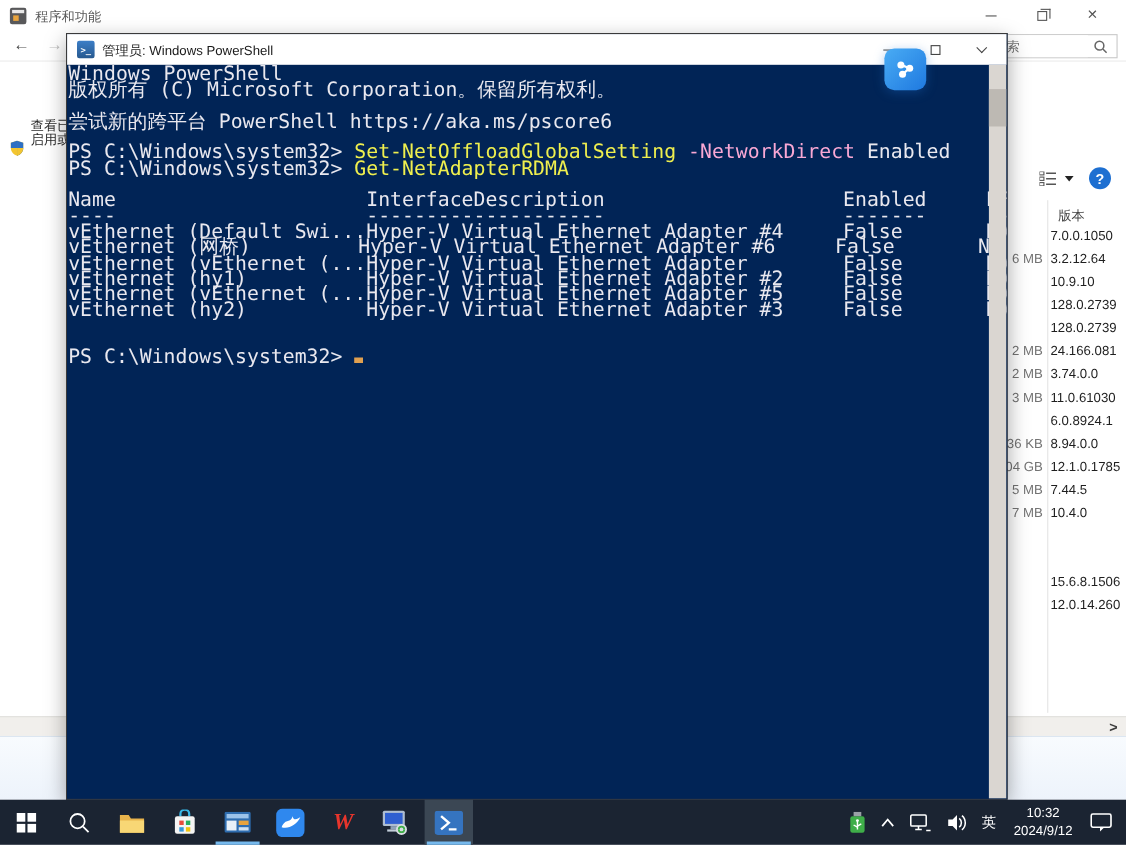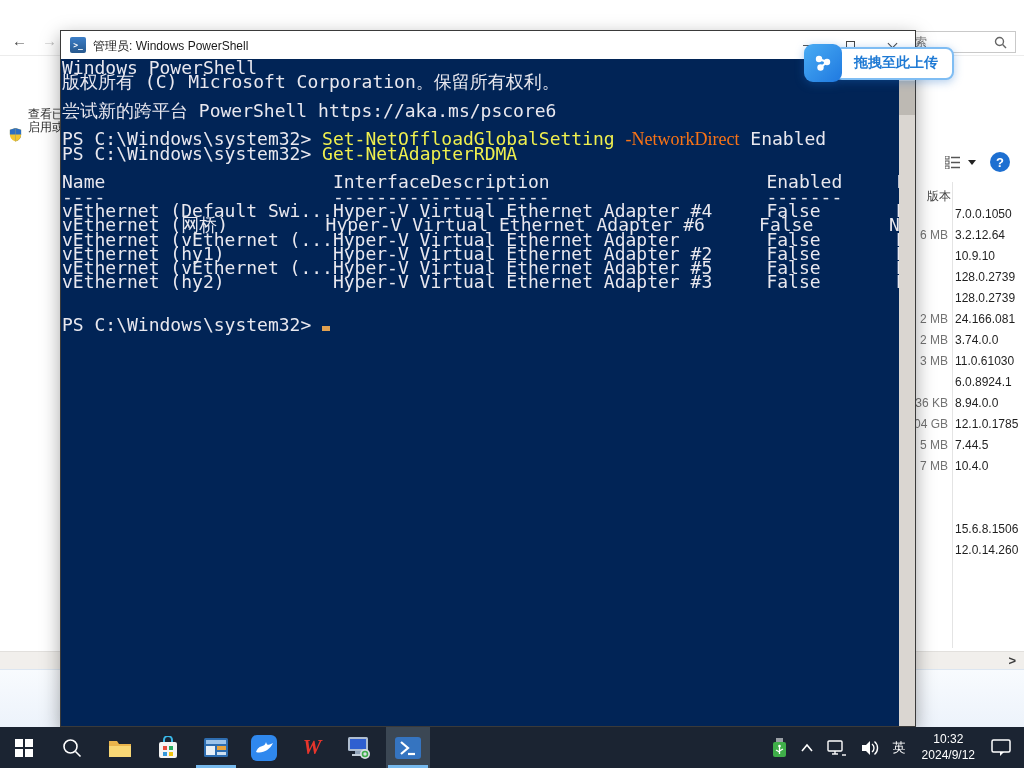--- a/index.html
+++ b/index.html
@@ -28,21 +28,21 @@
   .pf-search .mag { position:absolute; right:8px; top:4px; }
 
   .pf-navlink { position:absolute; left:28px; font-size:12px; color:#2b2b2b; white-space:nowrap; }
   .shield { position:absolute; left:8px; top:127px; width:15px; height:15px; }
 
   .pf-viewbar { position:absolute; right:0; top:148px; width:110px; height:28px; background:#fff; display:flex; align-items:center; justify-content:flex-end; gap:8px; padding-right:14px; }
   .viewlist-icon { width:15px; height:13px; display:inline-block; }
   .caret-down { width:0; height:0; border-left:4px solid transparent; border-right:4px solid transparent; border-top:5px solid #222; }
   .help-btn { width:20px; height:20px; border-radius:50%; background:#1d6fd1; color:#fff; font-size:13px; font-weight:bold; display:flex; align-items:center; justify-content:center; margin-left:6px; }
 
-  .pf-colheader { position:absolute; left:927px; top:188px; font-size:12px; color:#444; }
+  .pf-colheader { position:absolute; left:962px; top:188px; font-size:12px; color:#444; }
   .pf-colsep { position:absolute; left:952px; top:182px; width:1px; height:466px; background:#e4e4e4; }
   .pf-list { position:absolute; left:0; top:203px; width:1024px; }
   .pf-row { position:relative; height:21px; }
   .pf-size { position:absolute; right:76px; top:4px; font-size:12px; color:#737373; }
   .pf-ver  { position:absolute; left:955px; top:4px; font-size:12px; color:#1f1f1f; white-space:nowrap; }
 
   .pf-hscroll { position:absolute; left:0; top:651px; width:1024px; height:18px; background:#f1efec; border-top:1px solid #e2e0dd; }
   .pf-hscroll .arrow { position:absolute; right:8px; top:1px; font-size:13px; font-weight:bold; color:#3c3c3c; }
   .pf-details { position:absolute; left:0; top:669px; width:1024px; height:58px; background:linear-gradient(#f8fbfe,#edf3fb); border-top:1px solid #dce6f1; }
 
@@ -52,21 +52,21 @@
   .ps-icon { position:absolute; left:9px; top:6px; width:16px; height:16px; border-radius:2px; background:linear-gradient(#3c7ec7,#27598f); color:#fff; font-size:8px; font-weight:bold; font-family:"DejaVu Sans Mono", monospace; display:flex; align-items:center; justify-content:center; }
   .ps-title { position:absolute; left:32px; top:7px; font-size:12px; color:#1a1a1a; }
   .ps-winbtns { position:absolute; right:2px; top:0; height:28px; display:flex; }
   .ps-winbtn { width:42px; height:28px; display:flex; align-items:center; justify-content:center; }
   .glyph-max { width:9px; height:9px; border:1px solid #444; }
   .glyph-chevron-down { width:7px; height:7px; border-right:1.5px solid #444; border-bottom:1.5px solid #444; transform:rotate(45deg); margin-top:-4px; }
 
   .ps-console { position:absolute; left:0; top:28px; right:0; bottom:0; background:#012456; overflow:hidden; }
   .ps-pre { position:absolute; left:1px; top:2px; right:16px; font-family:"DejaVu Sans Mono", monospace; font-size:18px; line-height:14.3px; color:#e9e8ef; white-space:pre; }
   .c-cmd { color:#efef4e; }
-  .c-param { color:#f97316;font-family:Liberation Serif, serif; }
+  .c-param { color:#f9a8d4; }
   .c-cursor { display:inline-block; width:8px; height:11px; border-bottom:5px solid #e0a050; vertical-align:baseline; }
   .ps-scrollbar { position:absolute; right:0; top:0; bottom:0; width:16px; background:#dad6d1; }
   .ps-thumb { position:absolute; left:0; top:22px; width:16px; height:34px; background:#bdb9b3; }
 
   
   .toast { position:absolute; left:804px; top:44px; z-index:20; display:flex; align-items:center; filter:drop-shadow(0 2px 5px rgba(30,110,200,.35)); }
   .toast-icon { width:38px; height:38px; border-radius:9px; background:linear-gradient(135deg,#49acf4,#1f79e0); display:flex; align-items:center; justify-content:center; position:relative; z-index:2; }
   .toast-bubble { margin-left:-8px; height:33px; background:#fff; border:2px solid #7fbdf3; border-radius:8px; display:flex; align-items:center; padding:0 14px 0 18px; }
   .toast-label { font-size:14px; font-weight:bold; color:#1f7ad4; white-space:nowrap; }
 
@@ -79,20 +79,35 @@
   .tb-tray { margin-left:auto; display:flex; align-items:center; gap:7px; padding-right:10px; color:#fff; }
   .tray-item { display:flex; align-items:center; justify-content:center; padding:0 3px; height:100%; }
   .tb-lang { font-size:13px; color:#fff; }
   .tb-clock { text-align:center; font-size:12px; color:#fff; line-height:1.3; padding:0 6px; }
   .wps-w { color:#e8352c; font-size:21px; font-weight:bold; font-style:italic; font-family:"Liberation Serif", serif; }
 </style>
 </head>
 <body>
 
 <div class="pf-window">
+  <div class="pf-titlebar">
+    <div class="pf-appicon"></div>
+    <div class="pf-title">程序和功能</div>
+    <div class="pf-winbtns">
+      <div class="pf-winbtn">
+          <span class="glyph-min"></span>
+        </div>
+      <div class="pf-winbtn">
+          <span class="glyph-restore"></span>
+        </div>
+      <div class="pf-winbtn">
+          <span class="glyph-close-x">×</span>
+        </div>
+    </div>
+  </div>
 
   <div class="pf-toolbar">
     <span class="nav-arrow nav-back">←</span>
     <span class="nav-arrow nav-fwd">→</span>
     <div class="pf-search">
       <input type="text" placeholder="搜索" style="">
       <svg class="mag" width="13" height="13" viewBox="0 0 13 13">
           <circle cx="5.5" cy="5.5" r="4" fill="none" stroke="#666" stroke-width="1.4"></circle>
           <line x1="8.6" y1="8.6" x2="12" y2="12" stroke="#666" stroke-width="1.4"></line>
         </svg>
@@ -246,23 +261,20 @@
 <div class="toast">
   <div class="toast-icon">
     <svg width="22" height="22" viewBox="0 0 22 22">
         <circle cx="7" cy="7" r="3.2" fill="#fff"></circle>
         <circle cx="15" cy="10" r="3.2" fill="#fff"></circle>
         <circle cx="8.5" cy="15.5" r="3.2" fill="#fff"></circle>
         <line x1="7" y1="7" x2="15" y2="10" stroke="#fff" stroke-width="2"></line>
         <line x1="15" y1="10" x2="8.5" y2="15.5" stroke="#fff" stroke-width="2"></line>
       </svg>
   </div>
-  <div class="toast-bubble">
-    <span class="toast-label">拖拽至此上传</span>
-  </div>
 </div>
 
 <div class="taskbar">
   <div class="tb-apps">
     <div class="tb-btn">
       <svg width="18" height="18" viewBox="0 0 18 18">
           <rect x="0" y="0" width="8" height="8" fill="#fff"></rect>
           <rect x="10" y="0" width="8" height="8" fill="#fff"></rect>
           <rect x="0" y="10" width="8" height="8" fill="#fff"></rect>
           <rect x="10" y="10" width="8" height="8" fill="#fff"></rect>

